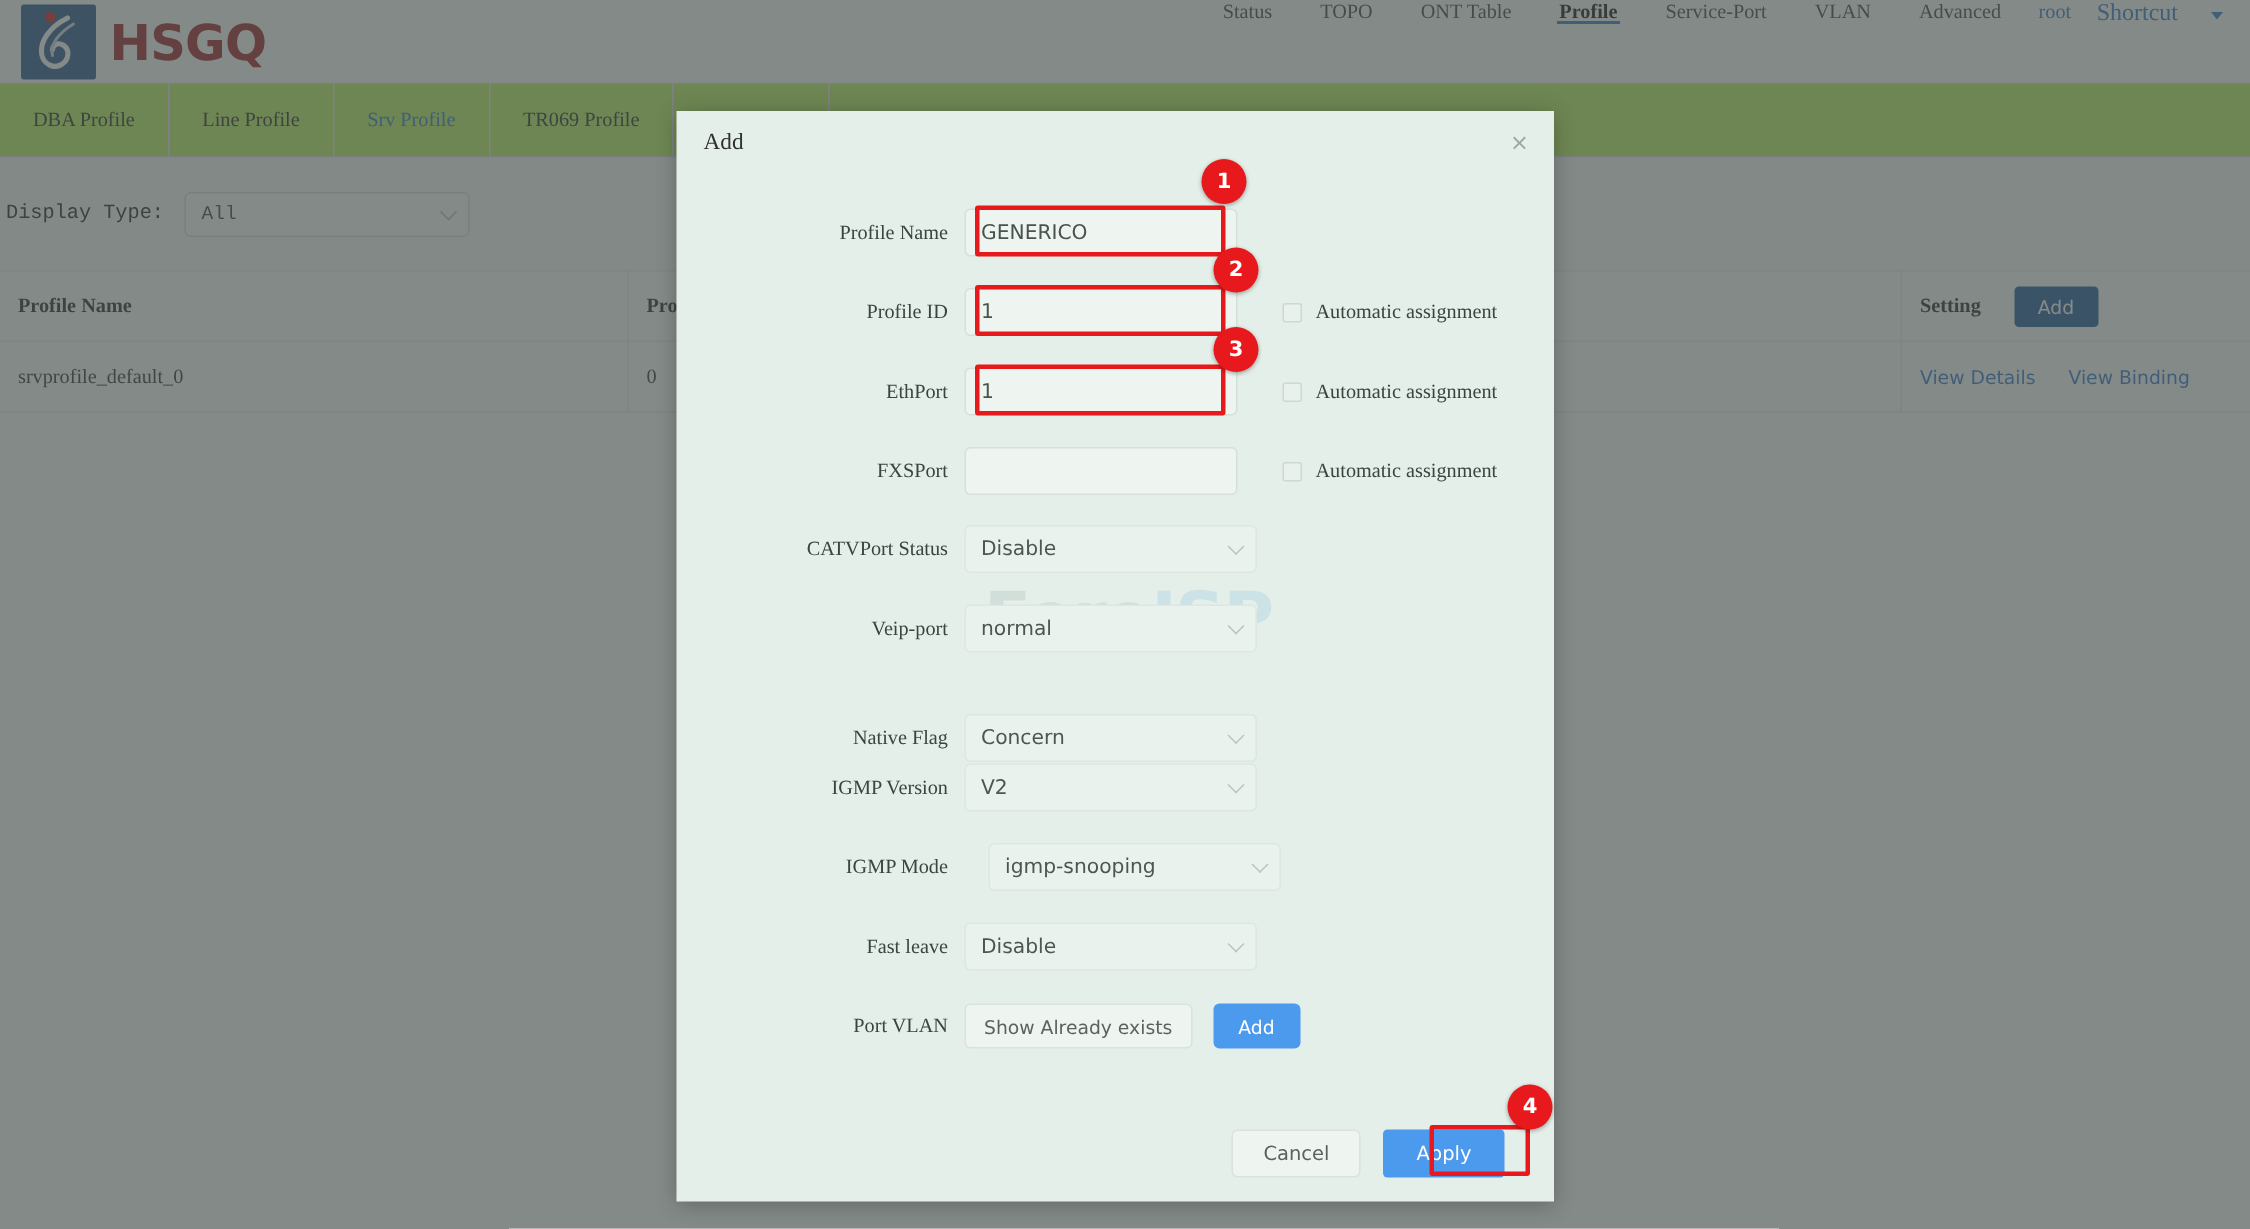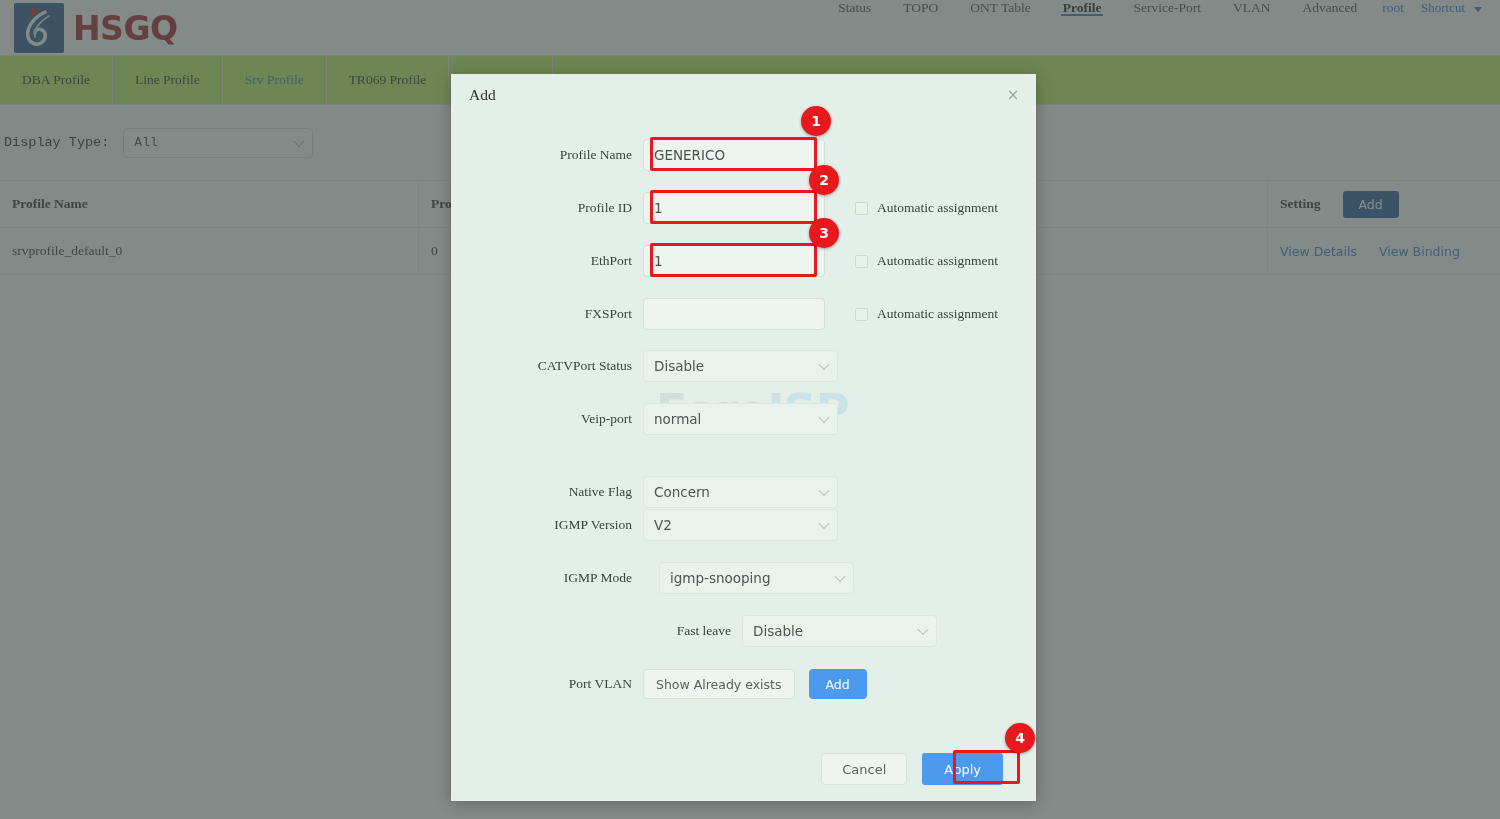--- a/index.html
+++ b/index.html
@@ -67,22 +67,22 @@
   .nav-item.active::after {
     content: ""; position: absolute;
     left: 14px; right: 14px; bottom: 0; height: 2.5px;
     background: #3d7fd1;
   }
   .nav-user {
     display: flex; align-items: center;
     padding: 0 9px; font-size: 13.5px; color: #3d7fd1; cursor: pointer;
   }
   .nav-shortcut {
-    display: flex; align-items: center; gap: 9px;
-    padding: 0 8px; font-size: 13px; color: #3d7fd1; cursor: pointer;
+    display: flex; align-items: center; gap: 22px;
+    padding: 0 8px; font-size: 16px; color: #3d7fd1; cursor: pointer;
   }
   .caret-down {
     width: 0; height: 0;
     border-left: 4.5px solid transparent;
     border-right: 4.5px solid transparent;
     border-top: 5px solid #3d7fd1;
     margin-top: 2px;
   }
 
   
@@ -496,21 +496,21 @@
   </div>
 
   <div class="frow" style="top:488px;gap:16px;">
     <div class="flabel">IGMP Mode</div>
     <div class="sel">
       <span>igmp-snooping</span>
       <span class="sel-caret"></span>
     </div>
   </div>
 
-  <div class="frow" style="top:541px;justify-content:center;">
+  <div class="frow" style="top:541px;">
     <div class="flabel">Fast leave</div>
     <div class="sel">
       <span>Disable</span>
       <span class="sel-caret"></span>
     </div>
   </div>
 
   <div class="frow" style="top:594px;">
     <div class="flabel">Port VLAN</div>
     <button class="btn-ghost">Show Already exists</button>

